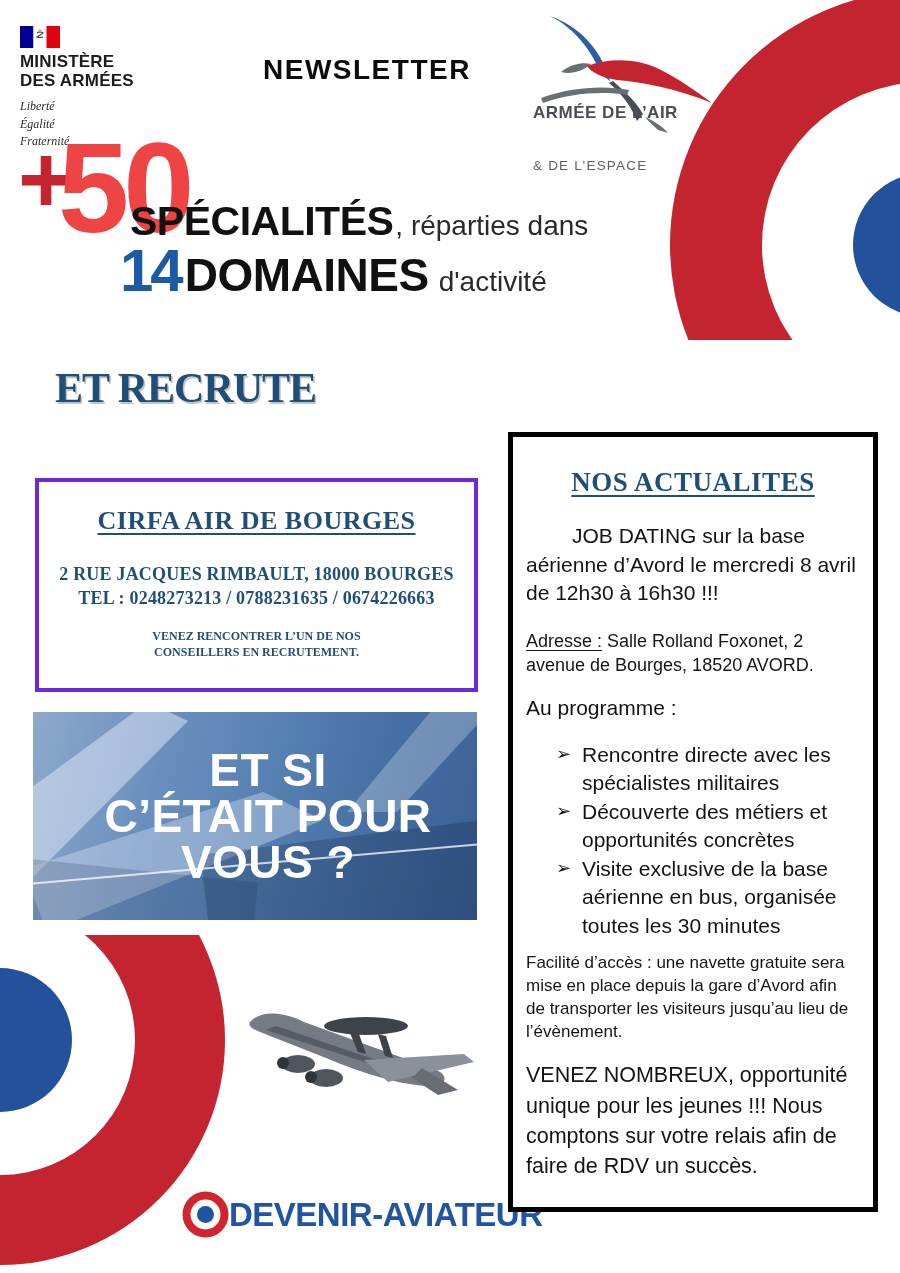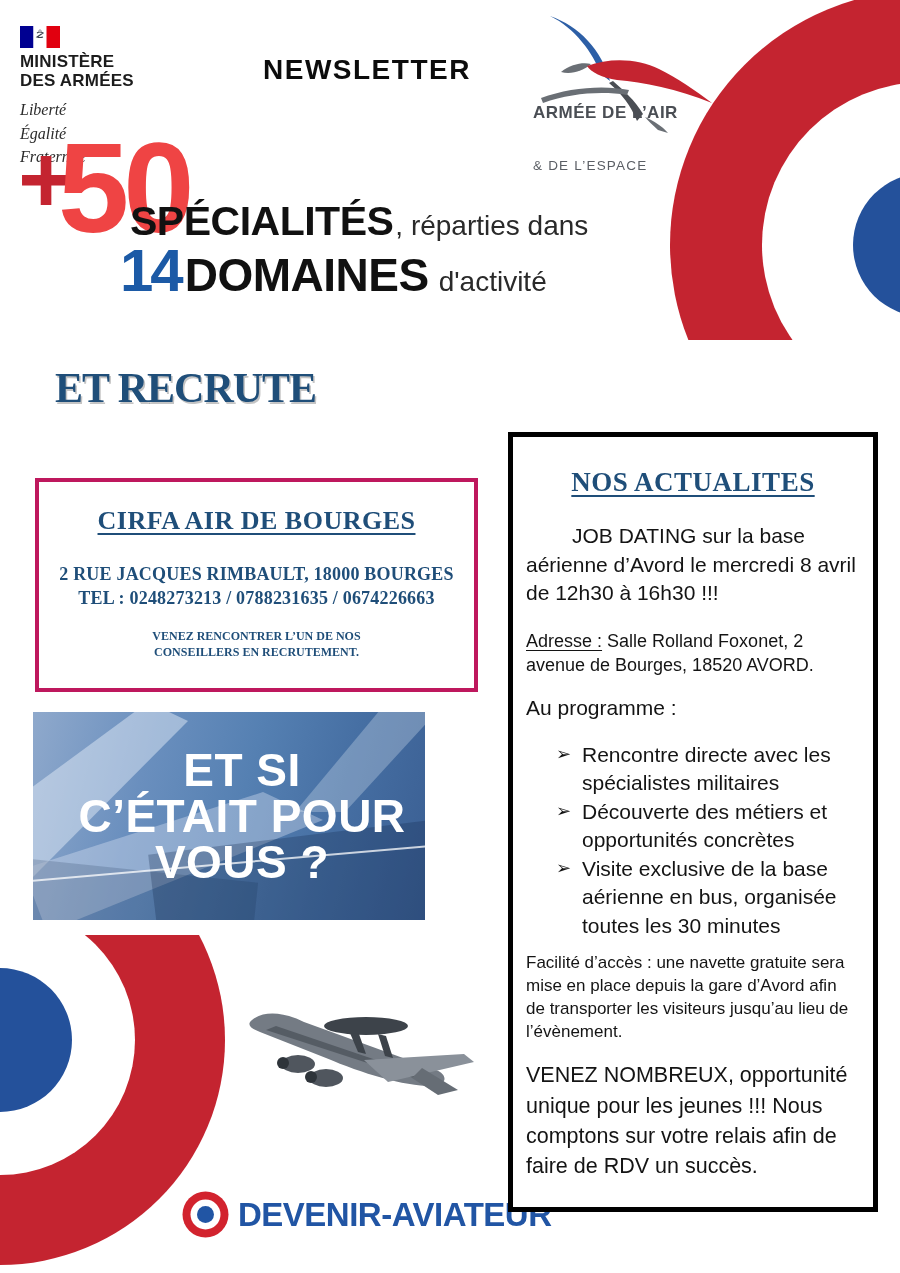--- a/index.html
+++ b/index.html
@@ -7,21 +7,21 @@
         font-family:"Liberation Sans",sans-serif;margin:0 auto;}
   .page *{box-sizing:border-box;}
   svg{display:block;}
 
   
   .bg-svg{position:absolute;left:0;top:0;z-index:0;}
 
   
   .ministry{position:absolute;left:20px;top:26px;z-index:2;width:150px;}
   .min-name{margin-top:5px;font-size:17px;font-weight:bold;line-height:1.1;color:#1c1c1c;letter-spacing:.2px;}
-  .motto{margin-top:8px;font-family:"Liberation Serif",serif;font-style:italic;font-size:16px;color:#2b2b2b;line-height:1.45;}
+  .motto{margin-top:8px;font-family:"Liberation Serif",serif;font-style:italic;font-size:12px;color:#2b2b2b;line-height:1.45;}
 
   
   .newsletter{position:absolute;left:223px;top:54px;z-index:2;font-size:28px;font-weight:900;
               letter-spacing:1.5px;color:#0c0c0c;margin-left:40px;}
 
   
   .aae{position:absolute;left:525px;top:8px;width:195px;height:132px;z-index:2;}
   .aae .swooshes{position:absolute;left:0;top:0;}
   .aae-line1{position:absolute;left:8px;top:95px;font-size:17px;font-weight:800;color:#4a4e54;letter-spacing:.5px;}
   .aae-line2{position:absolute;left:8px;top:114px;font-size:13.5px;font-weight:400;color:#5a5e64;letter-spacing:1.2px;margin-top:36px;}
@@ -38,48 +38,48 @@
   .dom{font-size:46px;font-weight:800;margin-left:4px;letter-spacing:-.5px;}
   .act{font-size:28px;color:#2a2a2a;margin-left:10px;}
 
   
   .main-title{position:absolute;left:55px;top:364px;width:815px;z-index:2;
               font-family:"Liberation Serif",serif;font-weight:700;font-size:42px;line-height:1.16;
               color:#1F4E79;letter-spacing:-1px;text-shadow:1.5px 1.5px 0 rgba(125,125,125,.45);}
   .main-title span{display:block;}
 
   
-  .cirfa{position:absolute;left:35px;top:478px;width:443px;height:214px;border:4px solid #be185d;
+  .cirfa{position:absolute;left:35px;top:478px;width:443px;height:214px;border:4px solid #6d28d9;
          background:#fff;z-index:2;text-align:center;color:#1F4E79;
          font-family:"Liberation Serif",serif;font-weight:700;}
   .cirfa-title{margin-top:24px;font-size:26px;text-decoration:underline;text-underline-offset:4px;letter-spacing:.5px;}
   .cirfa-addr{margin-top:28px;font-size:18px;letter-spacing:.2px;}
   .cirfa-tel{margin-top:3px;font-size:18px;letter-spacing:.2px;}
   .cirfa-cta{margin-top:20px;font-size:12px;line-height:1.3;}
 
   
-  .poster{position:absolute;left:33px;top:712px;width:392px;height:208px;z-index:2;overflow:hidden;
+  .poster{position:absolute;left:33px;top:712px;width:444px;height:208px;z-index:2;overflow:hidden;
           background:linear-gradient(105deg,#8FA9CC 0%,#6A8FBE 28%,#5580B2 52%,#466FA3 74%,#3A5E92 100%);}
   .p-s1{position:absolute;left:-40px;top:-10px;width:250px;height:190px;background:rgba(230,238,248,.48);
         clip-path:polygon(0 60%,62% 0,78% 10%,10% 100%);}
   .p-s2{position:absolute;left:-10px;top:80px;width:300px;height:140px;background:rgba(220,230,244,.38);
         clip-path:polygon(0 55%,80% 0,100% 20%,8% 100%);}
   .p-s3{position:absolute;right:-30px;top:-20px;width:200px;height:120px;background:rgba(225,234,246,.30);
         clip-path:polygon(20% 100%,70% 0,100% 0,45% 100%);}
   .p-d1{position:absolute;right:-30px;bottom:-46px;width:300px;height:130px;background:rgba(18,38,74,.28);transform:rotate(-7deg);}
   .p-d2{position:absolute;left:-20px;bottom:-60px;width:240px;height:110px;background:rgba(18,38,74,.18);transform:rotate(6deg);}
   .p-line{position:absolute;left:-10px;top:148px;width:120%;height:2px;background:rgba(255,255,255,.75);transform:rotate(-5deg);}
   .poster-text{position:absolute;inset:0;display:flex;flex-direction:column;justify-content:center;align-items:center;
                padding-left:26px;color:#fff;font-weight:900;font-size:46px;line-height:1.0;letter-spacing:.5px;text-align:center;}
 
   
   .aircraft{position:absolute;left:246px;top:1000px;z-index:2;}
 
   
-  .devenir{position:absolute;left:182px;top:1191px;z-index:2;display:flex;align-items:center;gap:9px;}
+  .devenir{position:absolute;left:182px;top:1191px;z-index:2;display:flex;align-items:center;gap:0;}
   .devenir-label{font-size:33px;font-weight:900;color:#2155A4;letter-spacing:-.5px;}
 
   
   .actu{position:absolute;left:508px;top:432px;width:370px;height:780px;border:5px solid #000000;
         background:#fff;z-index:2;padding:8px 13px;color:#141414;}
   .actu-title{text-align:center;margin-top:22px;font-family:"Liberation Serif",serif;font-weight:700;
               font-size:27px;color:#1F4E79;text-decoration:underline;text-underline-offset:4px;letter-spacing:.5px;}
   .actu .p1{margin-top:24px;font-size:21px;line-height:1.36;text-indent:46px;}
   .actu .p2{margin-top:18px;font-size:18px;line-height:1.36;}
   .addr-label{text-decoration:underline;text-underline-offset:3px;}

